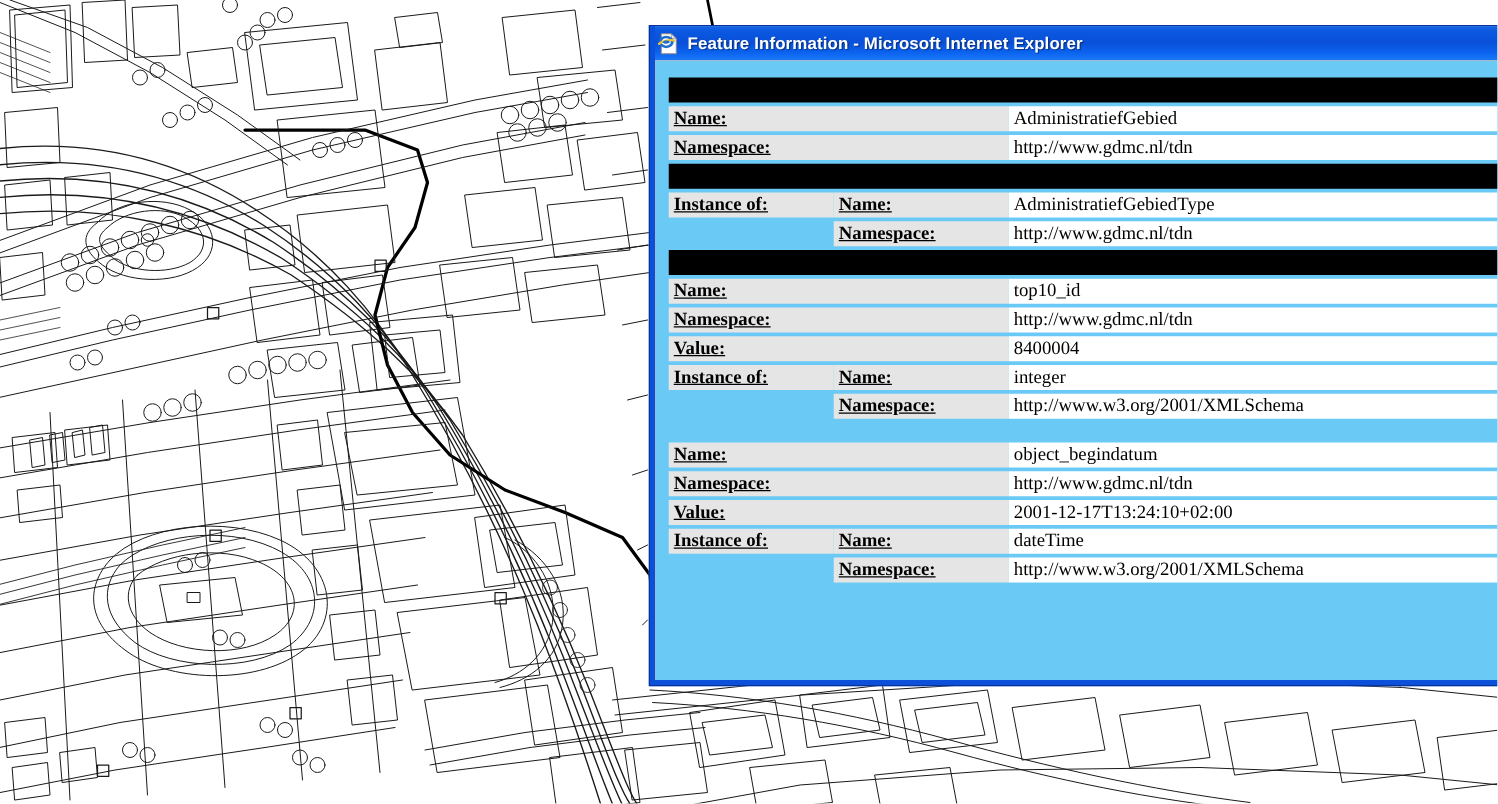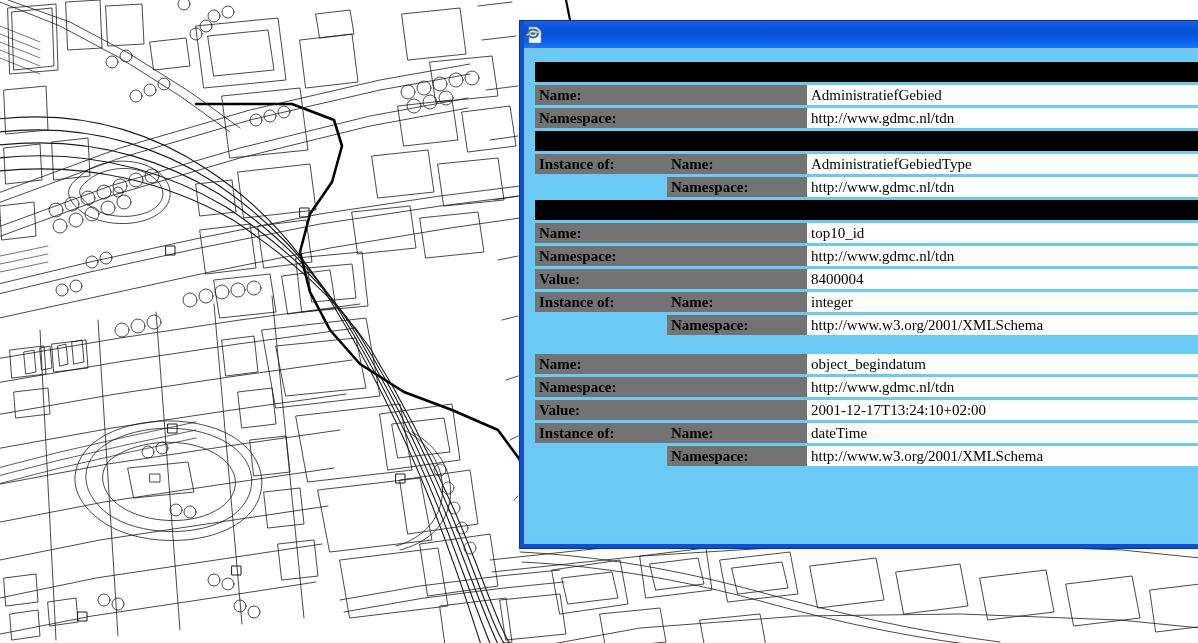--- a/index.html
+++ b/index.html
@@ -138,24 +138,25 @@
     font-weight: bold;
     font-size: 17px;
     height: 25px;
     line-height: 25px;
     padding-left: 5px;
     font-family: "Liberation Serif", serif;
   }
 
   
   td.label {
-    background: #737373;
+    background: #e5e5e5;
     color: #ffffff;
     font-weight: bold;
     font-size: 15px;
+    text-decoration: underline;
   }
 
   
   td.value {
     background: #ffffff;
     color: #000000;
     font-weight: normal;
     padding-left: 5px;
   }
 
@@ -477,20 +478,21 @@
       <span class="title-icon">
         <svg width="18" height="18" viewBox="0 0 18 18" xmlns="http://www.w3.org/2000/svg">
           <path d="M3 1 H11 L15 5 V17 H3 Z" fill="#ffffff" stroke="#8a8a8a" stroke-width="0.8"></path>
           <path d="M11 1 L11 5 L15 5 Z" fill="#e4e4e4" stroke="#8a8a8a" stroke-width="0.6"></path>
           <ellipse cx="7" cy="7.5" rx="6" ry="5" fill="#1e6fd0"></ellipse>
           <ellipse cx="7" cy="7.5" rx="3.6" ry="3" fill="#ffffff"></ellipse>
           <path d="M0.5 9.5 C4 6.5, 10.5 5, 14 7" stroke="#f3c52e" stroke-width="1.6" fill="none"></path>
           <path d="M4 7.8 C5 6, 9 6, 10 7.6 C9 9.4, 5 9.4, 4 7.8 Z" fill="#1e6fd0"></path>
         </svg>
       </span>
+      <span class="titlebar-text">Feature Information - Microsoft Internet Explorer</span>
     </div>
 
     <div class="client">
       <div class="doc">
         <table class="info">
           <colgroup>
             <col class="c1">
               <col class="c2">
               <col class="c3">
           </colgroup>

